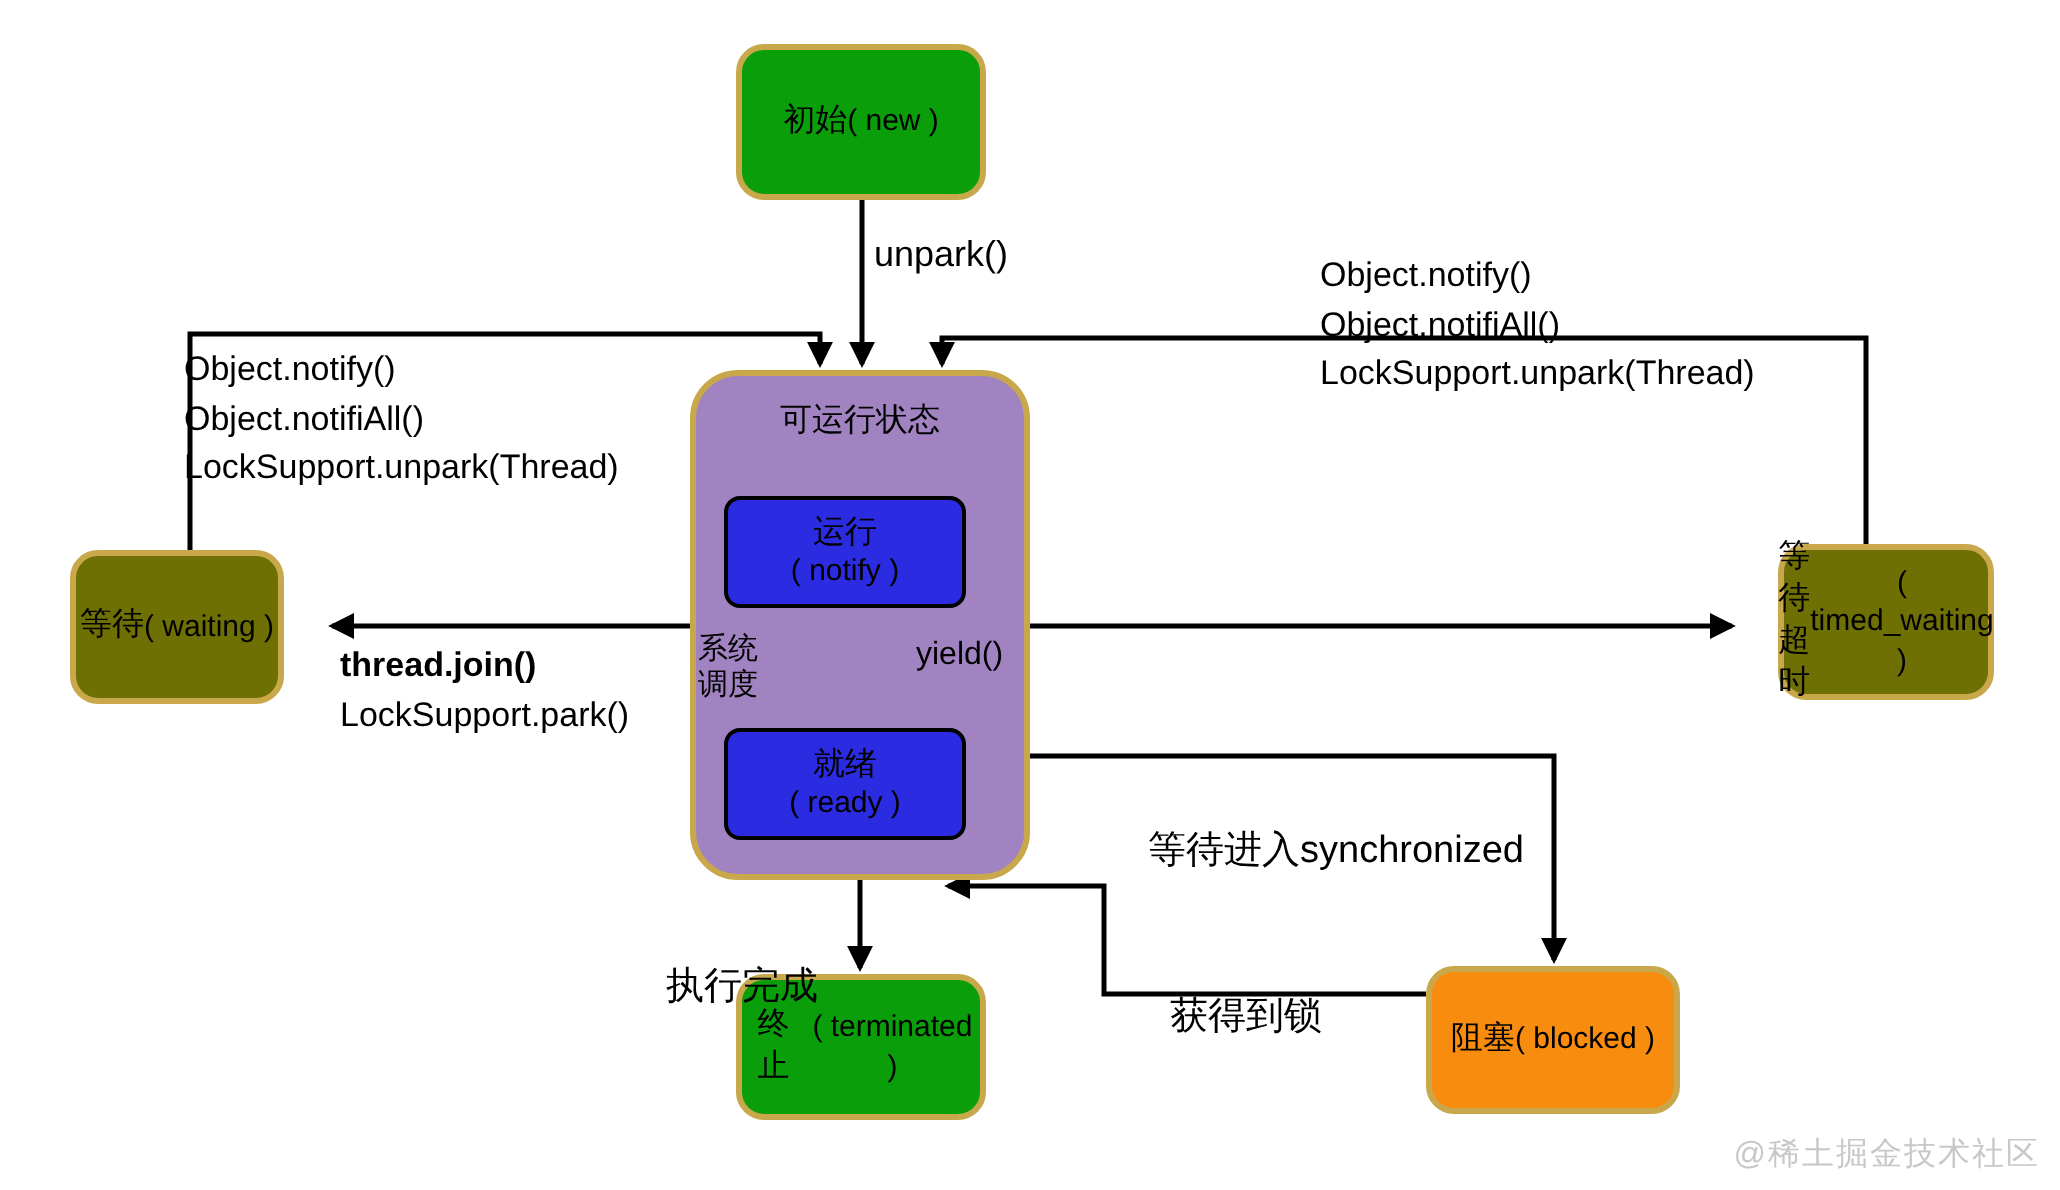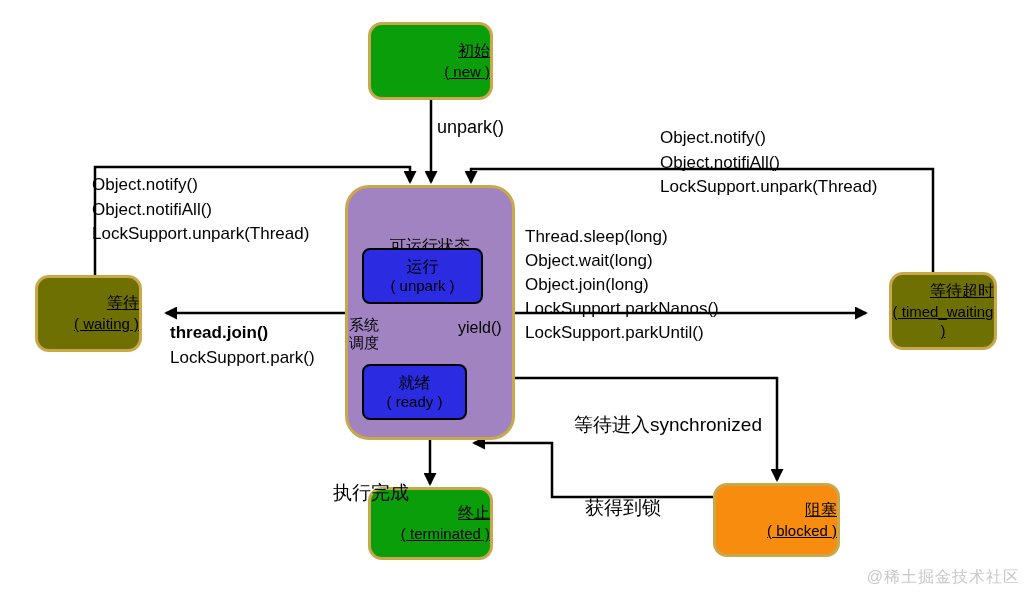--- a/index.html
+++ b/index.html
@@ -5,34 +5,34 @@
   html,body{margin:0;padding:0;}
   body{
     width:1030px;height:595px;position:relative;background:#ffffff;
     font-family:"Liberation Sans","DejaVu Sans",sans-serif;
     overflow:hidden;
   }
   #canvas{position:absolute;left:0;top:0;width:1030px;height:595px;}
   svg.lines{position:absolute;left:0;top:0;z-index:1;pointer-events:none;}
   .state{
     position:absolute;z-index:3;border:3px solid #c9a84c;border-radius:14px;
-    display:flex;flex-direction:column;align-items:flex-end;justify-content:center;
-    color:#000;text-align:center;line-height:1.3;box-sizing:border-box;text-decoration:underline;
+    display:flex;flex-direction:row;align-items:center;justify-content:center;
+    color:#000;text-align:center;line-height:1.3;box-sizing:border-box;
   }
   .state .zh{font-size:16px;}
   .state .en{font-size:15px;}
   .green{background:#0a9e0a;}
   .olive{background:#6f7004;}
   .orange{background:#f78c0e;}
   .container-runnable{
     position:absolute;z-index:2;background:#a283c1;border:3px solid #c9a84c;
     border-radius:24px;box-sizing:border-box;
   }
   .container-title{
-    position:absolute;z-index:3;font-size:16px;color:#000;text-align:center;margin-top:36px;
+    position:absolute;z-index:3;font-size:16px;color:#000;text-align:center;
   }
   .inner-state{
     position:absolute;z-index:4;background:#2b2be2;border:2.5px solid #000;
     border-radius:8px;display:flex;flex-direction:column;align-items:center;
     justify-content:center;color:#000;text-align:center;line-height:1.25;
     box-sizing:border-box;
   }
   .inner-state .zh{font-size:16px;}
   .inner-state .en{font-size:15px;}
   .lbl{position:absolute;z-index:5;color:#000;white-space:nowrap;}
@@ -74,24 +74,24 @@
   <div class="state green" style="left:368px;top:22px;width:125px;height:78px;">
     <div class="zh">初始</div>
     <div class="en">( new )</div>
   </div>
 
   <div class="container-runnable" style="left:345px;top:185px;width:170px;height:255px;"></div>
   <div class="container-title" style="left:345px;top:200px;width:170px;">可运行状态</div>
 
   <div class="inner-state" style="left:362px;top:248px;width:121px;height:56px;">
     <div class="zh">运行</div>
-    <div class="en">( unpark )</div>
+    <div class="en">( notify )</div>
   </div>
 
-  <div class="inner-state" style="left:362px;top:364px;width:105px;height:56px;">
+  <div class="inner-state" style="left:362px;top:364px;width:121px;height:56px;">
     <div class="zh">就绪</div>
     <div class="en">( ready )</div>
   </div>
 
   <div class="state olive" style="left:35px;top:275px;width:107px;height:77px;">
     <div class="zh">等待</div>
     <div class="en">( waiting )</div>
   </div>
 
   <div class="state olive" style="left:889px;top:272px;width:108px;height:78px;">
@@ -121,27 +121,20 @@
     <div class="bold">thread.join()</div>
     <div>LockSupport.park()</div>
   </div>
 
   <div class="lbl code-block" style="left:660px;top:126px;">
     <div>Object.notify()</div>
     <div>Object.notifiAll()</div>
     <div>LockSupport.unpark(Thread)</div>
   </div>
 
-  <div class="lbl code-block" style="left:525px;top:225px;line-height:24px;">
-    <div>Thread.sleep(long)</div>
-    <div>Object.wait(long)</div>
-    <div>Object.join(long)</div>
-    <div>LockSupport.parkNanos()</div>
-    <div>LockSupport.parkUntil()</div>
-  </div>
 
   <div class="lbl sched" style="left:349px;top:316px;">
     <div>系统</div>
     <div>调度</div>
   </div>
 
   <div class="lbl small-lbl" style="left:458px;top:319px;">yield()</div>
 
   <div class="lbl cn-lbl" style="left:333px;top:450px;">执行完成</div>
 

